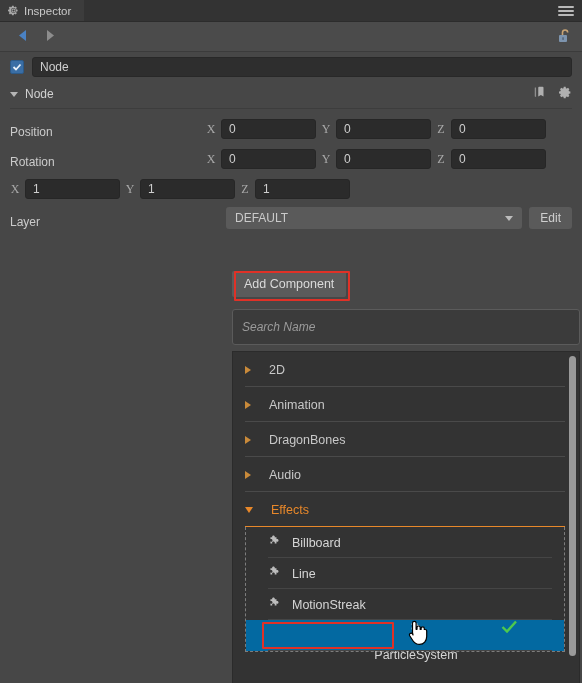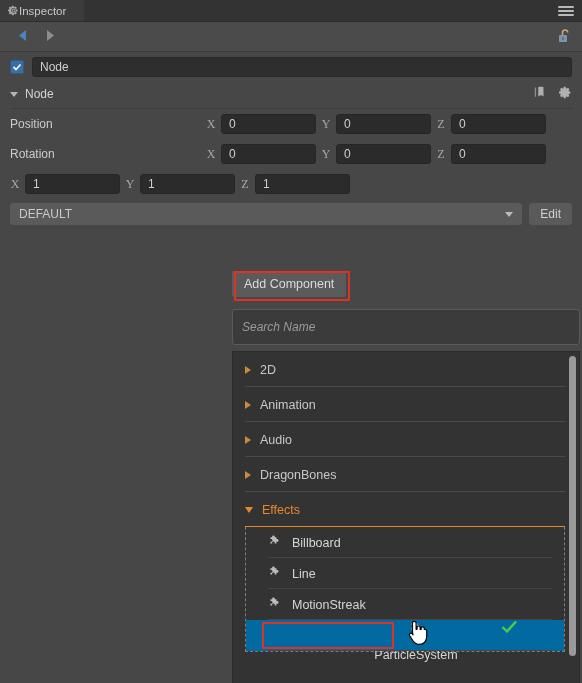--- a/index.html
+++ b/index.html
@@ -12,21 +12,21 @@
   .app { position: relative; width: 582px; height: 683px; background: #474747; }
 
   
   .tabstrip {
     height: 22px; background: #333333;
     display: flex; align-items: stretch;
     border-bottom: 1px solid #2c2c2c;
     position: relative;
   }
   .tab {
-    display: flex; align-items: center; 
+    display: flex; align-items: center; gap: 5px;
     padding: 0 10px 0 8px;
     background: #3c3c3c; color: #c9c9c9; font-size: 11.5px;
     min-width: 84px;
   }
   .gear-glyph { width: 11px; height: 11px; display: block; }
   .hamburger {
     position: absolute; right: 8px; top: 0; bottom: 0;
     display: flex; flex-direction: column; justify-content: center; gap: 2px;
     width: 16px; cursor: pointer;
   }
@@ -71,21 +71,21 @@
     width: 0; height: 0;
     border-left: 4.5px solid transparent; border-right: 4.5px solid transparent;
     border-top: 5.5px solid #b5b5b5;
   }
   .section-title { color: #d2d2d2; font-size: 12px; }
   .head-icons { position: absolute; right: 10px; display: flex; gap: 12px; align-items: center; }
   .hr-line { height: 1px; background: #3d3d3d; margin: 2px 10px 0 10px; }
 
   
   .prop-row {
-    height: 30px; display: flex; align-items: center; padding: 0 10px;
+    height: 30px; display: flex; align-items: flex-end; padding: 0 10px;
   }
   .prop-label { width: 196px; color: #cbcbcb; font-size: 12px; }
   .axis-group { display: flex; align-items: center; gap: 5px; flex: 1; }
   .axis-label {
     font-family: "Liberation Serif", serif;
     color: #a9a9a9; font-size: 12px; width: 10px; text-align: center;
     flex: 0 0 auto;
   }
   .num-input {
     height: 20px; background: #2b2b2b; border: 1px solid #262626;
@@ -94,20 +94,21 @@
     width: 95px; flex: 0 0 auto;
   }
   .axis-slot { display: flex; align-items: center; gap: 5px; }
 
   
   .layer-select {
     flex: 1; height: 22px; background: #5a5a5a; border-radius: 3px;
     color: #cacaca; font-size: 12px; padding: 0 9px;
     display: flex; align-items: center; justify-content: space-between;
     margin-right: 7px;
+    margin-left: 20px;
   }
   .chev { width: 0; height: 0;
     border-left: 4.5px solid transparent; border-right: 4.5px solid transparent;
     border-top: 5.5px solid #bcbcbc; }
   .edit-btn {
     height: 22px; background: #5a5a5a; border-radius: 3px;
     color: #cfcfcf; font-size: 12px; padding: 0 11px;
     display: flex; align-items: center;
   }
 
@@ -132,21 +133,21 @@
     display: flex; align-items: center; padding: 0 9px;
   }
   .search-field span { color: #9b9b9b; font-size: 12px; font-style: italic; }
 
   
   .complist {
     margin-top: 6px; background: #333333; border: 1px solid #2b2b2b;
     height: 335px; position: relative; overflow: hidden;
   }
   .cat-row {
-    height: 35px; display: flex; align-items: center; gap: 9px;
+    height: 35px; display: flex; align-items: center; gap: 18px;
     padding: 0 0 0 12px; position: relative;
   }
   .cat-row::after {
     content: ""; position: absolute; left: 12px; right: 14px; bottom: 0;
     height: 1px; background: #4a4a4a;
   }
   .tri-right {
     width: 0; height: 0; flex: 0 0 auto;
     border-top: 4.5px solid transparent; border-bottom: 4.5px solid transparent;
     border-left: 6px solid #c98a3a;
@@ -323,20 +324,21 @@
       <span class="axis-slot">
         <span class="axis-label">Z</span>
         <span class="num-input">
             <span>1</span>
           </span>
       </span>
     </span>
   </div>
 
   <div class="prop-row">
+    <span class="prop-label">Layer</span>
     <span class="layer-select">
       <span>DEFAULT</span>
       <span class="chev"></span>
     </span>
     <span class="edit-btn">
       <span>Edit</span>
     </span>
   </div>
 
   <div class="addcomp-zone">
@@ -357,25 +359,25 @@
       <div class="cat-row">
         <span class="tri-right"></span>
         <span class="cat-label">2D</span>
       </div>
       <div class="cat-row">
         <span class="tri-right"></span>
         <span class="cat-label">Animation</span>
       </div>
       <div class="cat-row">
         <span class="tri-right"></span>
-        <span class="cat-label">Audio</span>
+        <span class="cat-label">DragonBones</span>
       </div>
       <div class="cat-row">
         <span class="tri-right"></span>
-        <span class="cat-label">DragonBones</span>
+        <span class="cat-label">Audio</span>
       </div>
       <div class="cat-row open">
         <span class="tri-down-o"></span>
         <span class="cat-label">Effects</span>
       </div>
 
       <div class="group">
 
         <div class="item-row">
           <span>

